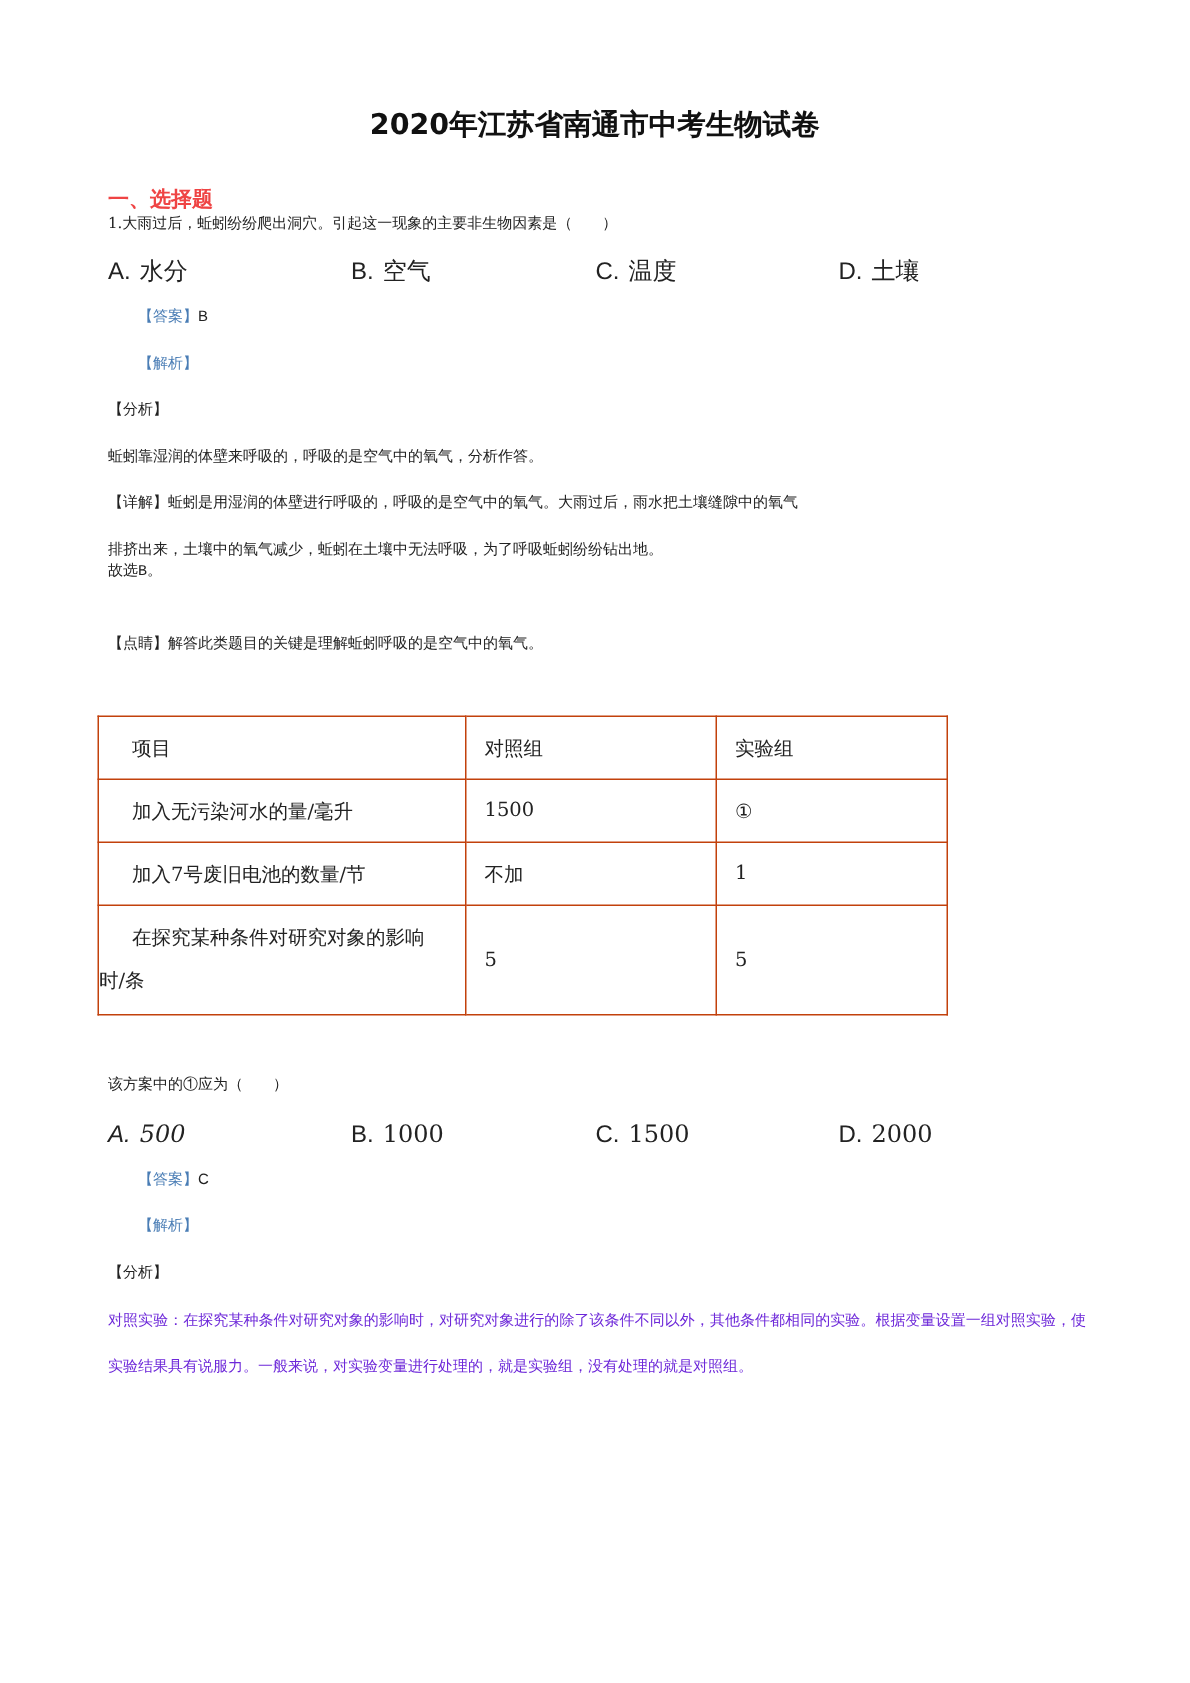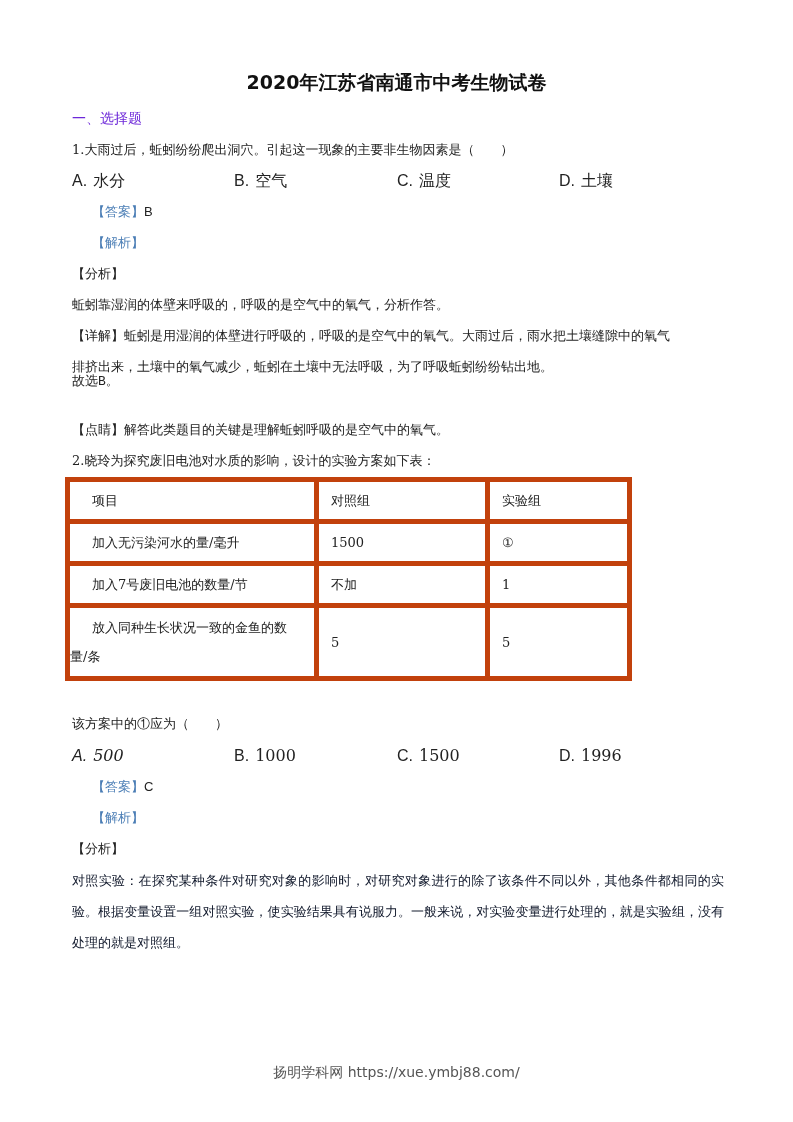--- a/index.html
+++ b/index.html
@@ -8,41 +8,41 @@
       font-family: "DejaVu Serif", "Liberation Serif", serif;
       color: #1a1a1a;
     }
     .page { position: absolute; left: 0; top: 0; width: 793px; height: 1008px; }
     .title {
       position: absolute; left: 0; right: 0; top: 70px; text-align: center;
       font-family: "DejaVu Sans", "Liberation Sans", sans-serif;
       font-weight: bold; font-size: 19px; color: #111;
     }
     .line {
-      position: absolute; left: 72px; font-size: 13px; line-height: 16px;
+      position: absolute; left: 72px; font-size: 10px; line-height: 16px;
       white-space: nowrap; color: #222;
     }
     .sec-head {
       font-family: "DejaVu Sans", "Liberation Sans", sans-serif;
-      font-weight: normal; font-size: 14px; color: #6d28d9;
+      font-weight: bold; font-size: 14px; color: #ef4444; margin-top: 15px;
     }
     .lbl-blue { color: #4a7db5; margin-left: 20px; }
     .sans { font-family: "Liberation Sans", "DejaVu Sans", sans-serif; }
     .opt { position: absolute; font-size: 16px; line-height: 16px; color: #222; white-space: nowrap; }
     .opt .k { font-family: "Liberation Sans", "DejaVu Sans", sans-serif; margin-right: 6px; }
     .para {
-      position: absolute; left: 72px; width: 652px; font-size: 13px; line-height: 31px;
-      color: #0f172a; text-align: justify;
+      position: absolute; left: 72px; width: 652px; font-size: 10px; line-height: 31px;
+      color: #6d28d9; text-align: justify;
     }
     table.exp {
       position: absolute; left: 65px; top: 477px; width: 567px;
       border-collapse: collapse; font-size: 13px; color: #222;
     }
     table.exp td {
-      border: 5px solid #c2410c; padding: 0 12px; vertical-align: middle;
+      border: 1px solid #c2410c; padding: 0 12px; vertical-align: middle;
     }
     table.exp td.c1 { width: 210px; padding-left: 22px; }
     table.exp td.c2 { width: 142px; }
     table.exp tr.r { height: 42px; }
     table.exp tr.tall { height: 73px; }
     table.exp td.wrap { line-height: 29px; padding-left: 0; text-indent: 22px; }
     .footer {
       position: absolute; left: 0; right: 0; top: 1064px; text-align: center;
       font-family: "DejaVu Sans", "Liberation Sans", sans-serif;
       font-size: 14px; color: #555;
@@ -81,65 +81,63 @@
 
   <div class="line" style="top:328px;">
     <span>【详解】</span><span>蚯蚓是用湿润的体壁进行呼吸的，呼吸的是空气中的氧气。大雨过后，雨水把土壤缝隙中的氧气</span>
   </div>
   <div class="line" style="top:359px;">排挤出来，土壤中的氧气减少，蚯蚓在土壤中无法呼吸，为了呼吸蚯蚓纷纷钻出地。</div>
   <div class="line" style="top:374px;font-family:Liberation Mono, monospace;">故选B。</div>
   <div class="line" style="top:422px;">
     <span>【点睛】</span><span>解答此类题目的关键是理解蚯蚓呼吸的是空气中的氧气。</span>
   </div>
 
-  <div class="line" style="top:453px;">2.晓玲为探究废旧电池对水质的影响，设计的实验方案如下表：</div>
 
   <table class="exp">
     <tbody>
         <tr class="r">
       <td class="c1">项目</td>
       <td class="c2">对照组</td>
       <td>实验组</td>
     </tr>
     <tr class="r">
       <td class="c1">加入无污染河水的量/毫升</td>
       <td class="c2">1500</td>
       <td>①</td>
     </tr>
     <tr class="r">
       <td class="c1">加入7号废旧电池的数量/节</td>
       <td class="c2">不加</td>
       <td>1</td>
     </tr>
     <tr class="tall">
-      <td class="c1 wrap">放入同种生长状况一致的金鱼的数量/条</td>
+      <td class="c1 wrap">在探究某种条件对研究对象的影响时/条</td>
       <td class="c2">5</td>
       <td>5</td>
     </tr>
   </tbody>
     </table>
 
   <div class="line" style="top:716px;">该方案中的①应为（　　）</div>
 
   <div class="opt" style="left:72px; top:748px;font-style:italic;">
     <span class="k">A.</span><span>500</span>
   </div>
   <div class="opt" style="left:234px; top:748px;">
     <span class="k">B.</span><span>1000</span>
   </div>
   <div class="opt" style="left:397px; top:748px;">
     <span class="k">C.</span><span>1500</span>
   </div>
   <div class="opt" style="left:559px; top:748px;">
-    <span class="k">D.</span><span>1996</span>
+    <span class="k">D.</span><span>2000</span>
   </div>
 
   <div class="line" style="top:779px;">
     <span class="lbl-blue">【答案】</span><span class="sans">C</span>
   </div>
   <div class="line lbl-blue" style="top:810px;">【解析】</div>
   <div class="line" style="top:841px;">【分析】</div>
 
   <div class="para" style="top:865px;">对照实验：在探究某种条件对研究对象的影响时，对研究对象进行的除了该条件不同以外，其他条件都相同的实验。根据变量设置一组对照实验，使实验结果具有说服力。一般来说，对实验变量进行处理的，就是实验组，没有处理的就是对照组。</div>
 
 
-  <div class="footer">扬明学科网 https://xue.ymbj88.com/</div>
 </div>
 
 </body></html>

